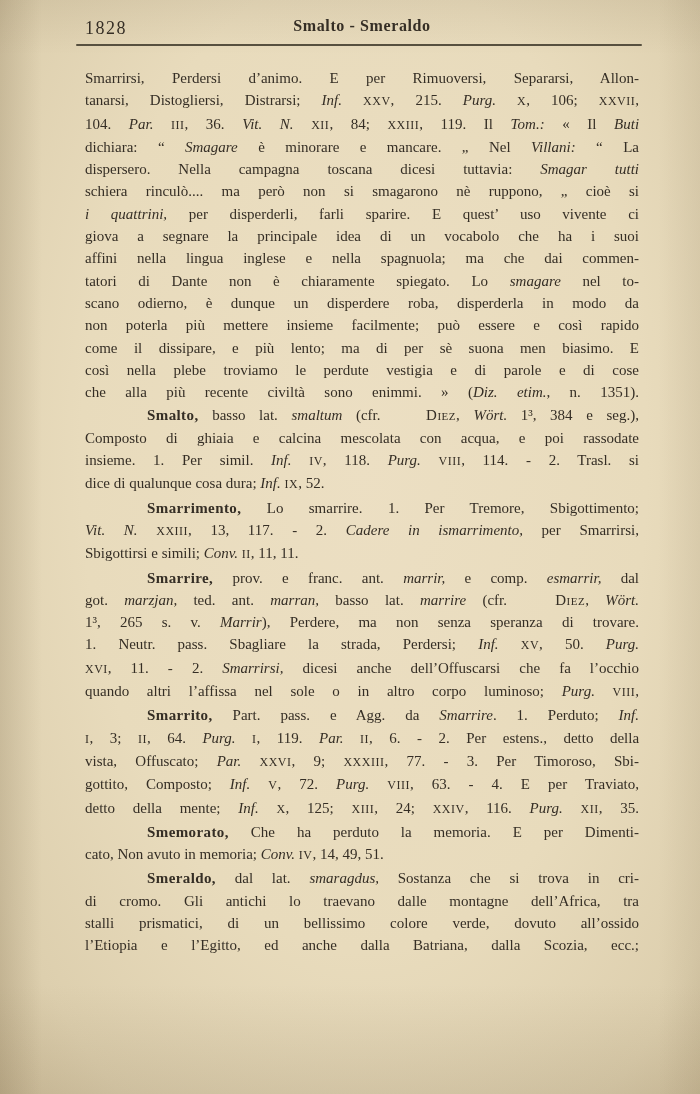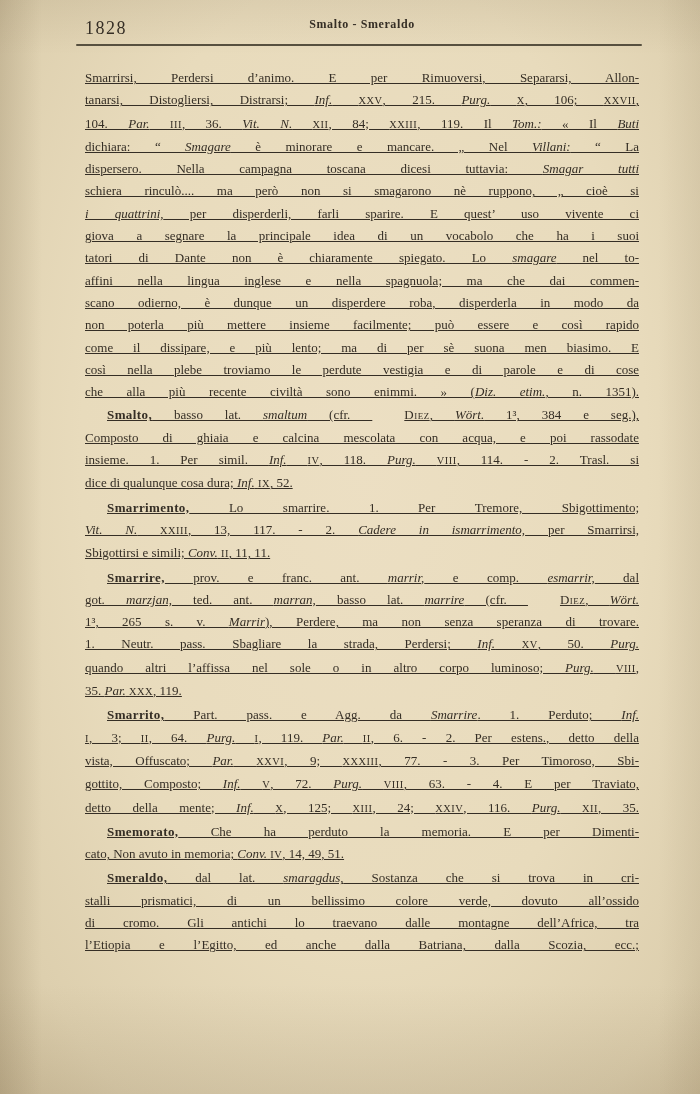--- a/index.html
+++ b/index.html
@@ -14,62 +14,62 @@
       linear-gradient(180deg, rgba(110,92,62,.10), rgba(110,92,62,0) 5%, rgba(110,92,62,0) 90%, rgba(110,92,62,.14)),
       radial-gradient(ellipse at 52% 42%, var(--paper-hi,#ecdfc3) 0%, var(--paper,#e8dbbc) 55%, #ddcfae 85%, #d2c29f 100%);
     color:var(--ink,#352e25);
   }
   .pagenum {
     position:absolute; left:85px; top:18px;
     font-size:18px; letter-spacing:1.5px;
   }
   .runtitle {
     position:absolute; left:85px; width:554px; top:17px;
-    text-align:center; font-weight:bold; font-size:12px; letter-spacing:.6px;
+    text-align:center; font-weight:bold; font-size:16px; letter-spacing:.6px;
   }
   .hrule {
     position:absolute; left:76px; width:566px; top:44px; height:2px;
     background:var(--rule,#57503f); border-radius:1px;
   }
   .body-text {
     position:absolute; left:85px; top:67px; width:554px;
-    font-size:13px; line-height:22.3px;text-decoration:underline;
+    font-size:15px; line-height:22.3px;
   }
   .para { margin:0; }
   .para.ind + .para.ind, .para + .para.ind { margin-top:1px; }
   .para.ind .tline:first-child { text-indent:22px; }
   .tline {
     text-align:justify; text-align-last:justify;
     white-space:normal;
   }
   .tline.end { text-align-last:left; }
   .s-i  { font-style:italic;margin-top:15px; }
-  .s-b  { font-weight:bold; letter-spacing:.4px; }
+  .s-b  { font-weight:bold; letter-spacing:.4px;margin-left:40px; }
   .s-sc { font-variant:small-caps; letter-spacing:.5px;margin-left:32px; }
   .s-rn { font-size:.8em; letter-spacing:.5px; }
 </style>
 </head>
 <body>
 
 <div class="page">
   <div class="pagenum">1828</div>
   <div class="runtitle">Smalto - Smeraldo</div>
   <div class="hrule"></div>
   <div class="body-text">
       <div class="para">
         <div class="tline"><span class="s-n">Smarrirsi, Perdersi d’animo. E per Rimuoversi, Separarsi, Allon-</span></div>
         <div class="tline"><span class="s-n">tanarsi, Distogliersi, Distrarsi; </span><span class="s-i">Inf.</span><span class="s-n"> </span><span class="s-rn">XXV</span><span class="s-n">, 215. </span><span class="s-i">Purg.</span><span class="s-n"> </span><span class="s-rn">X</span><span class="s-n">, 106; </span><span class="s-rn">XXVII</span><span class="s-n">,</span></div>
         <div class="tline"><span class="s-n">104. </span><span class="s-i">Par.</span><span class="s-n"> </span><span class="s-rn">III</span><span class="s-n">, 36. </span><span class="s-i">Vit. N.</span><span class="s-n"> </span><span class="s-rn">XII</span><span class="s-n">, 84; </span><span class="s-rn">XXIII</span><span class="s-n">, 119. Il </span><span class="s-i">Tom.:</span><span class="s-n"> « Il </span><span class="s-i">Buti</span></div>
         <div class="tline"><span class="s-n">dichiara: “ </span><span class="s-i">Smagare</span><span class="s-n"> è minorare e mancare. „ Nel </span><span class="s-i">Villani:</span><span class="s-n"> “ La</span></div>
         <div class="tline"><span class="s-n">dispersero. Nella campagna toscana dicesi tuttavia: </span><span class="s-i">Smagar tutti</span></div>
         <div class="tline"><span class="s-n">schiera rinculò.... ma però non si smagarono nè ruppono, „ cioè si</span></div>
         <div class="tline"><span class="s-i">i quattrini,</span><span class="s-n"> per disperderli, farli sparire. E quest’ uso vivente ci</span></div>
         <div class="tline"><span class="s-n">giova a segnare la principale idea di un vocabolo che ha i suoi</span></div>
+        <div class="tline"><span class="s-n">affini nella lingua inglese e nella spagnuola; ma che dai commen-</span></div>
         <div class="tline"><span class="s-n">tatori di Dante non è chiaramente spiegato. Lo </span><span class="s-i">smagare</span><span class="s-n"> nel to-</span></div>
-        <div class="tline"><span class="s-n">affini nella lingua inglese e nella spagnuola; ma che dai commen-</span></div>
         <div class="tline"><span class="s-n">scano odierno, è dunque un disperdere roba, disperderla in modo da</span></div>
         <div class="tline"><span class="s-n">non poterla più mettere insieme facilmente; può essere e così rapido</span></div>
         <div class="tline"><span class="s-n">come il dissipare, e più lento; ma di per sè suona men biasimo. E</span></div>
         <div class="tline"><span class="s-n">così nella plebe troviamo le perdute vestigia e di parole e di cose</span></div>
         <div class="tline"><span class="s-n">che alla più recente civiltà sono enimmi. » (</span><span class="s-i">Diz. etim.</span><span class="s-n">, n. 1351).</span></div>
       </div>
       <div class="para ind">
         <div class="tline"><span class="s-b">Smalto,</span><span class="s-n"> basso lat. </span><span class="s-i">smaltum</span><span class="s-n"> (cfr. </span><span class="s-sc">Diez</span><span class="s-n">, </span><span class="s-i">Wört.</span><span class="s-n"> 1³, 384 e seg.),</span></div>
         <div class="tline"><span class="s-n">Composto di ghiaia e calcina mescolata con acqua, e poi rassodate</span></div>
         <div class="tline"><span class="s-n">insieme. 1. Per simil. </span><span class="s-i">Inf.</span><span class="s-n"> </span><span class="s-rn">IV</span><span class="s-n">, 118. </span><span class="s-i">Purg.</span><span class="s-n"> </span><span class="s-rn">VIII</span><span class="s-n">, 114. - 2. Trasl. si</span></div>
@@ -78,34 +78,34 @@
       <div class="para ind">
         <div class="tline"><span class="s-b">Smarrimento,</span><span class="s-n"> Lo smarrire. 1. Per Tremore, Sbigottimento;</span></div>
         <div class="tline"><span class="s-i">Vit. N.</span><span class="s-n"> </span><span class="s-rn">XXIII</span><span class="s-n">, 13, 117. - 2. </span><span class="s-i">Cadere in ismarrimento,</span><span class="s-n"> per Smarrirsi,</span></div>
         <div class="tline end"><span class="s-n">Sbigottirsi e simili; </span><span class="s-i">Conv.</span><span class="s-n"> </span><span class="s-rn">II</span><span class="s-n">, 11, 11.</span></div>
       </div>
       <div class="para ind">
         <div class="tline"><span class="s-b">Smarrire,</span><span class="s-n"> prov. e franc. ant. </span><span class="s-i">marrir,</span><span class="s-n"> e comp. </span><span class="s-i">esmarrir,</span><span class="s-n"> dal</span></div>
         <div class="tline"><span class="s-n">got. </span><span class="s-i">marzjan,</span><span class="s-n"> ted. ant. </span><span class="s-i">marran,</span><span class="s-n"> basso lat. </span><span class="s-i">marrire</span><span class="s-n"> (cfr. </span><span class="s-sc">Diez</span><span class="s-n">, </span><span class="s-i">Wört.</span></div>
         <div class="tline"><span class="s-n">1³, 265 s. v. </span><span class="s-i">Marrir</span><span class="s-n">), Perdere, ma non senza speranza di trovare.</span></div>
         <div class="tline"><span class="s-n">1. Neutr. pass. Sbagliare la strada, Perdersi; </span><span class="s-i">Inf.</span><span class="s-n"> </span><span class="s-rn">XV</span><span class="s-n">, 50. </span><span class="s-i">Purg.</span></div>
+        <div class="tline"><span class="s-rn">XVI</span><span class="s-n">, 11. - 2. </span><span class="s-i">Smarrirsi,</span><span class="s-n"> dicesi anche dell’Offuscarsi che fa l’occhio</span></div>
         <div class="tline"><span class="s-n">quando altri l’affissa nel sole o in altro corpo luminoso; </span><span class="s-i">Purg.</span><span class="s-n"> </span><span class="s-rn">VIII</span><span class="s-n">,</span></div>
-        <div class="tline end"><span class="s-n">35. </span><span class="s-i">Par.</span><span class="s-n"> </span><span class="s-rn">XXX</span><span class="s-n">, 119.</span></div>
       </div>
       <div class="para ind">
         <div class="tline"><span class="s-b">Smarrito,</span><span class="s-n"> Part. pass. e Agg. da </span><span class="s-i">Smarrire</span><span class="s-n">. 1. Perduto; </span><span class="s-i">Inf.</span></div>
         <div class="tline"><span class="s-rn">I</span><span class="s-n">, 3; </span><span class="s-rn">II</span><span class="s-n">, 64. </span><span class="s-i">Purg.</span><span class="s-n"> </span><span class="s-rn">I</span><span class="s-n">, 119. </span><span class="s-i">Par.</span><span class="s-n"> </span><span class="s-rn">II</span><span class="s-n">, 6. - 2. Per estens., detto della</span></div>
         <div class="tline"><span class="s-n">vista, Offuscato; </span><span class="s-i">Par.</span><span class="s-n"> </span><span class="s-rn">XXVI</span><span class="s-n">, 9; </span><span class="s-rn">XXXIII</span><span class="s-n">, 77. - 3. Per Timoroso, Sbi-</span></div>
         <div class="tline"><span class="s-n">gottito, Composto; </span><span class="s-i">Inf.</span><span class="s-n"> </span><span class="s-rn">V</span><span class="s-n">, 72. </span><span class="s-i">Purg.</span><span class="s-n"> </span><span class="s-rn">VIII</span><span class="s-n">, 63. - 4. E per Traviato,</span></div>
         <div class="tline"><span class="s-n">detto della mente; </span><span class="s-i">Inf.</span><span class="s-n"> </span><span class="s-rn">X</span><span class="s-n">, 125; </span><span class="s-rn">XIII</span><span class="s-n">, 24; </span><span class="s-rn">XXIV</span><span class="s-n">, 116. </span><span class="s-i">Purg.</span><span class="s-n"> </span><span class="s-rn">XII</span><span class="s-n">, 35.</span></div>
       </div>
       <div class="para ind">
         <div class="tline"><span class="s-b">Smemorato,</span><span class="s-n"> Che ha perduto la memoria. E per Dimenti-</span></div>
         <div class="tline end"><span class="s-n">cato, Non avuto in memoria; </span><span class="s-i">Conv.</span><span class="s-n"> </span><span class="s-rn">IV</span><span class="s-n">, 14, 49, 51.</span></div>
       </div>
       <div class="para ind">
         <div class="tline"><span class="s-b">Smeraldo,</span><span class="s-n"> dal lat. </span><span class="s-i">smaragdus,</span><span class="s-n"> Sostanza che si trova in cri-</span></div>
+        <div class="tline"><span class="s-n">di cromo. Gli antichi lo traevano dalle montagne dell’Africa, tra</span></div>
         <div class="tline"><span class="s-n">stalli prismatici, di un bellissimo colore verde, dovuto all’ossido</span></div>
-        <div class="tline"><span class="s-n">di cromo. Gli antichi lo traevano dalle montagne dell’Africa, tra</span></div>
         <div class="tline"><span class="s-n">l’Etiopia e l’Egitto, ed anche dalla Batriana, dalla Scozia, ecc.;</span></div>
       </div>
     </div>
 </div>
 
 </body></html>

